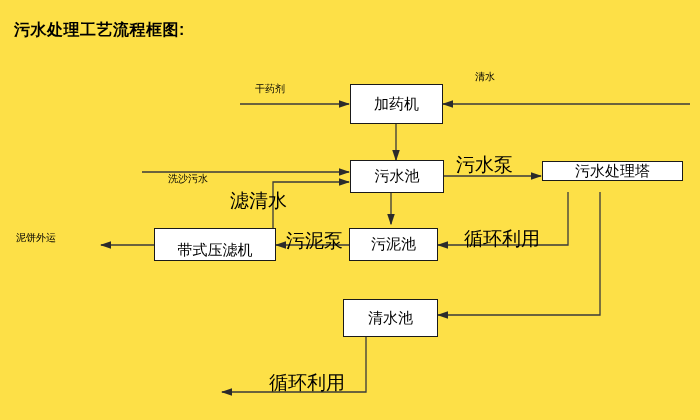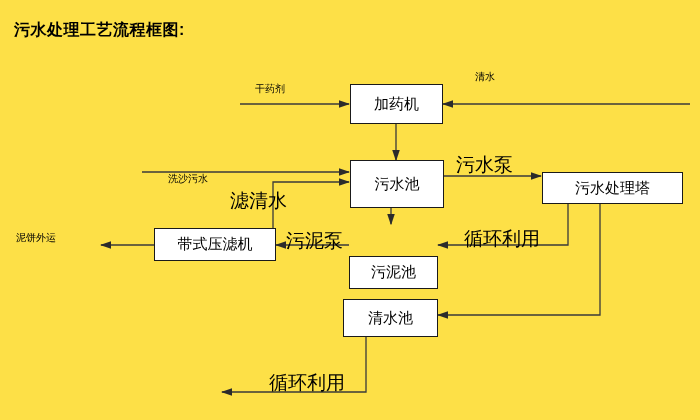--- a/index.html
+++ b/index.html
@@ -97,33 +97,33 @@
 
       <path d="M366,331 L366,392 L222,392" marker-end="url(#arrow)"></path>
 
     </g>
   </svg>
 
   <div class="node-box" style="left:350px; top:84px; width:93px; height:40px;">
     <span>加药机</span>
   </div>
 
-  <div class="node-box" style="left:350px; top:160px; width:94px; height:48px;">
+  <div class="node-box" style="left:350px; top:160px; width:94px; height:33px;">
     <span>污水池</span>
   </div>
 
-  <div class="node-box" style="left:542px; top:172px; width:141px; height:32px;">
+  <div class="node-box" style="left:542px; top:161px; width:141px; height:20px;">
     <span>污水处理塔</span>
   </div>
 
-  <div class="node-box" style="left:154px; top:228px; width:122px; height:33px;">
+  <div class="node-box" style="left:154px; top:228px; width:122px; height:33px;align-items:flex-end;">
     <span>带式压滤机</span>
   </div>
 
-  <div class="node-box" style="left:349px; top:228px; width:89px; height:33px;margin-top:28px;">
+  <div class="node-box" style="left:349px; top:228px; width:89px; height:33px;">
     <span>污泥池</span>
   </div>
 
   <div class="node-box" style="left:343px; top:299px; width:95px; height:38px;">
     <span>清水池</span>
   </div>
 
   <div class="io-label" style="left:255px; top:82px;">干药剂</div>
 
   <div class="io-label" style="left:475px; top:70px;text-align:right;">清水</div>

